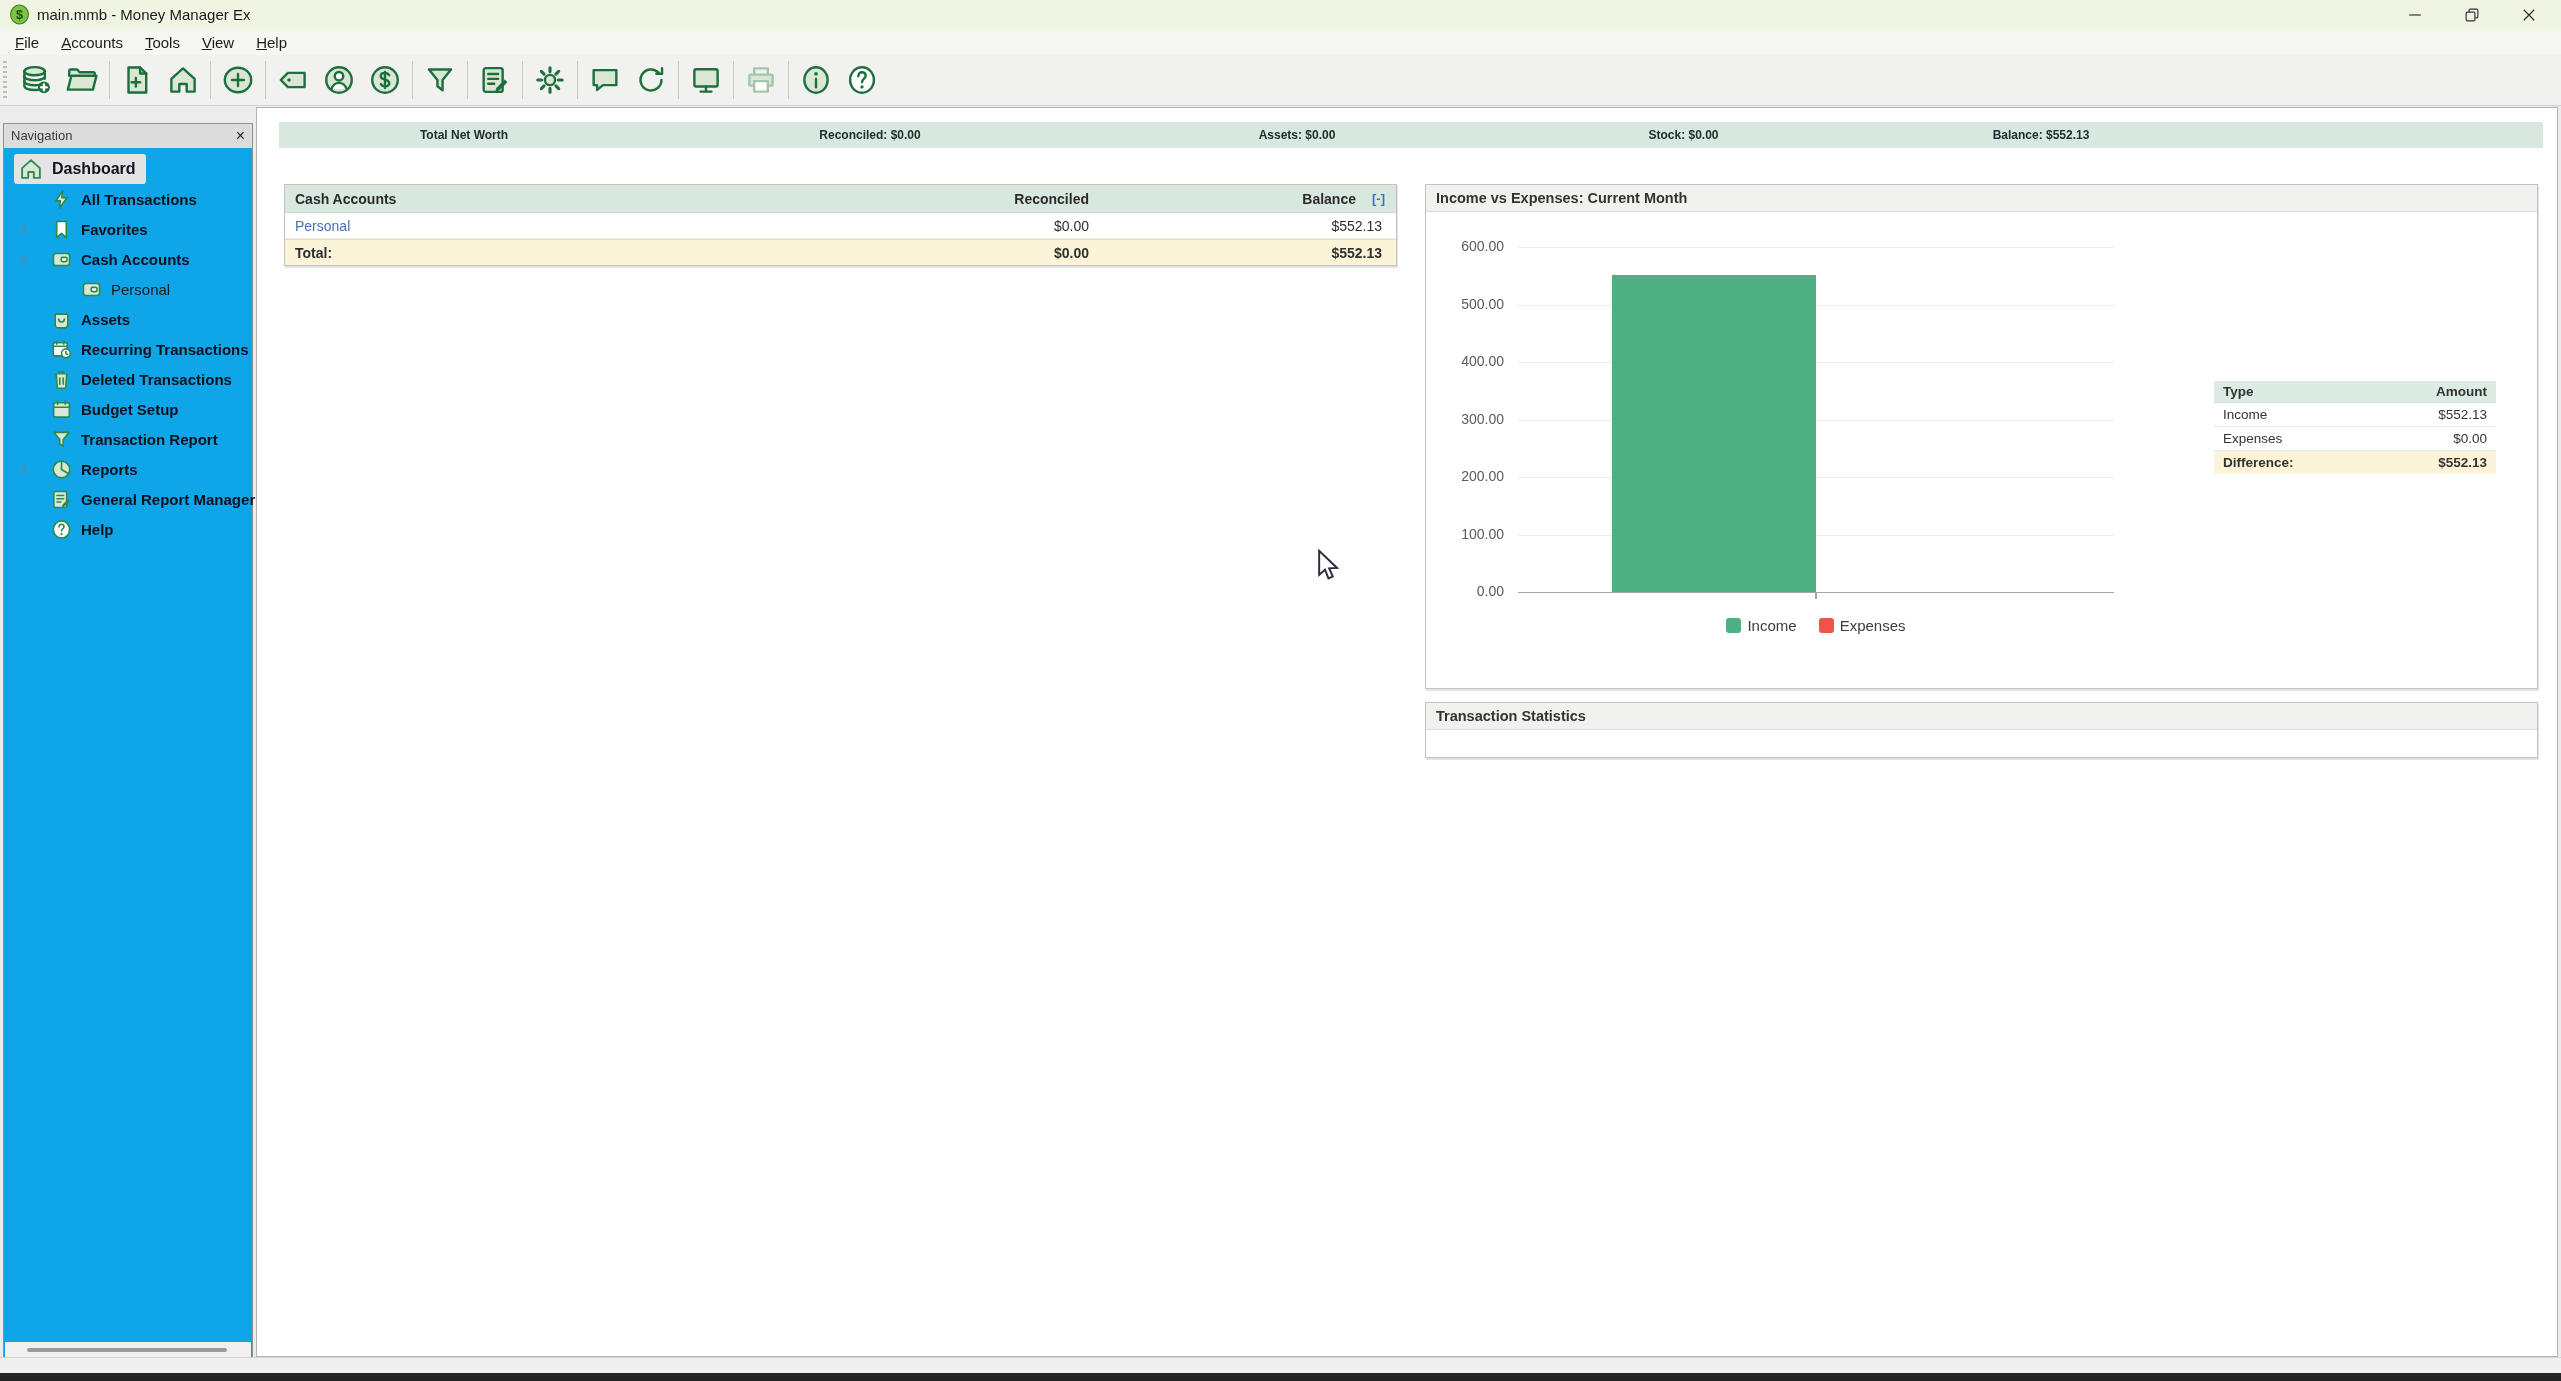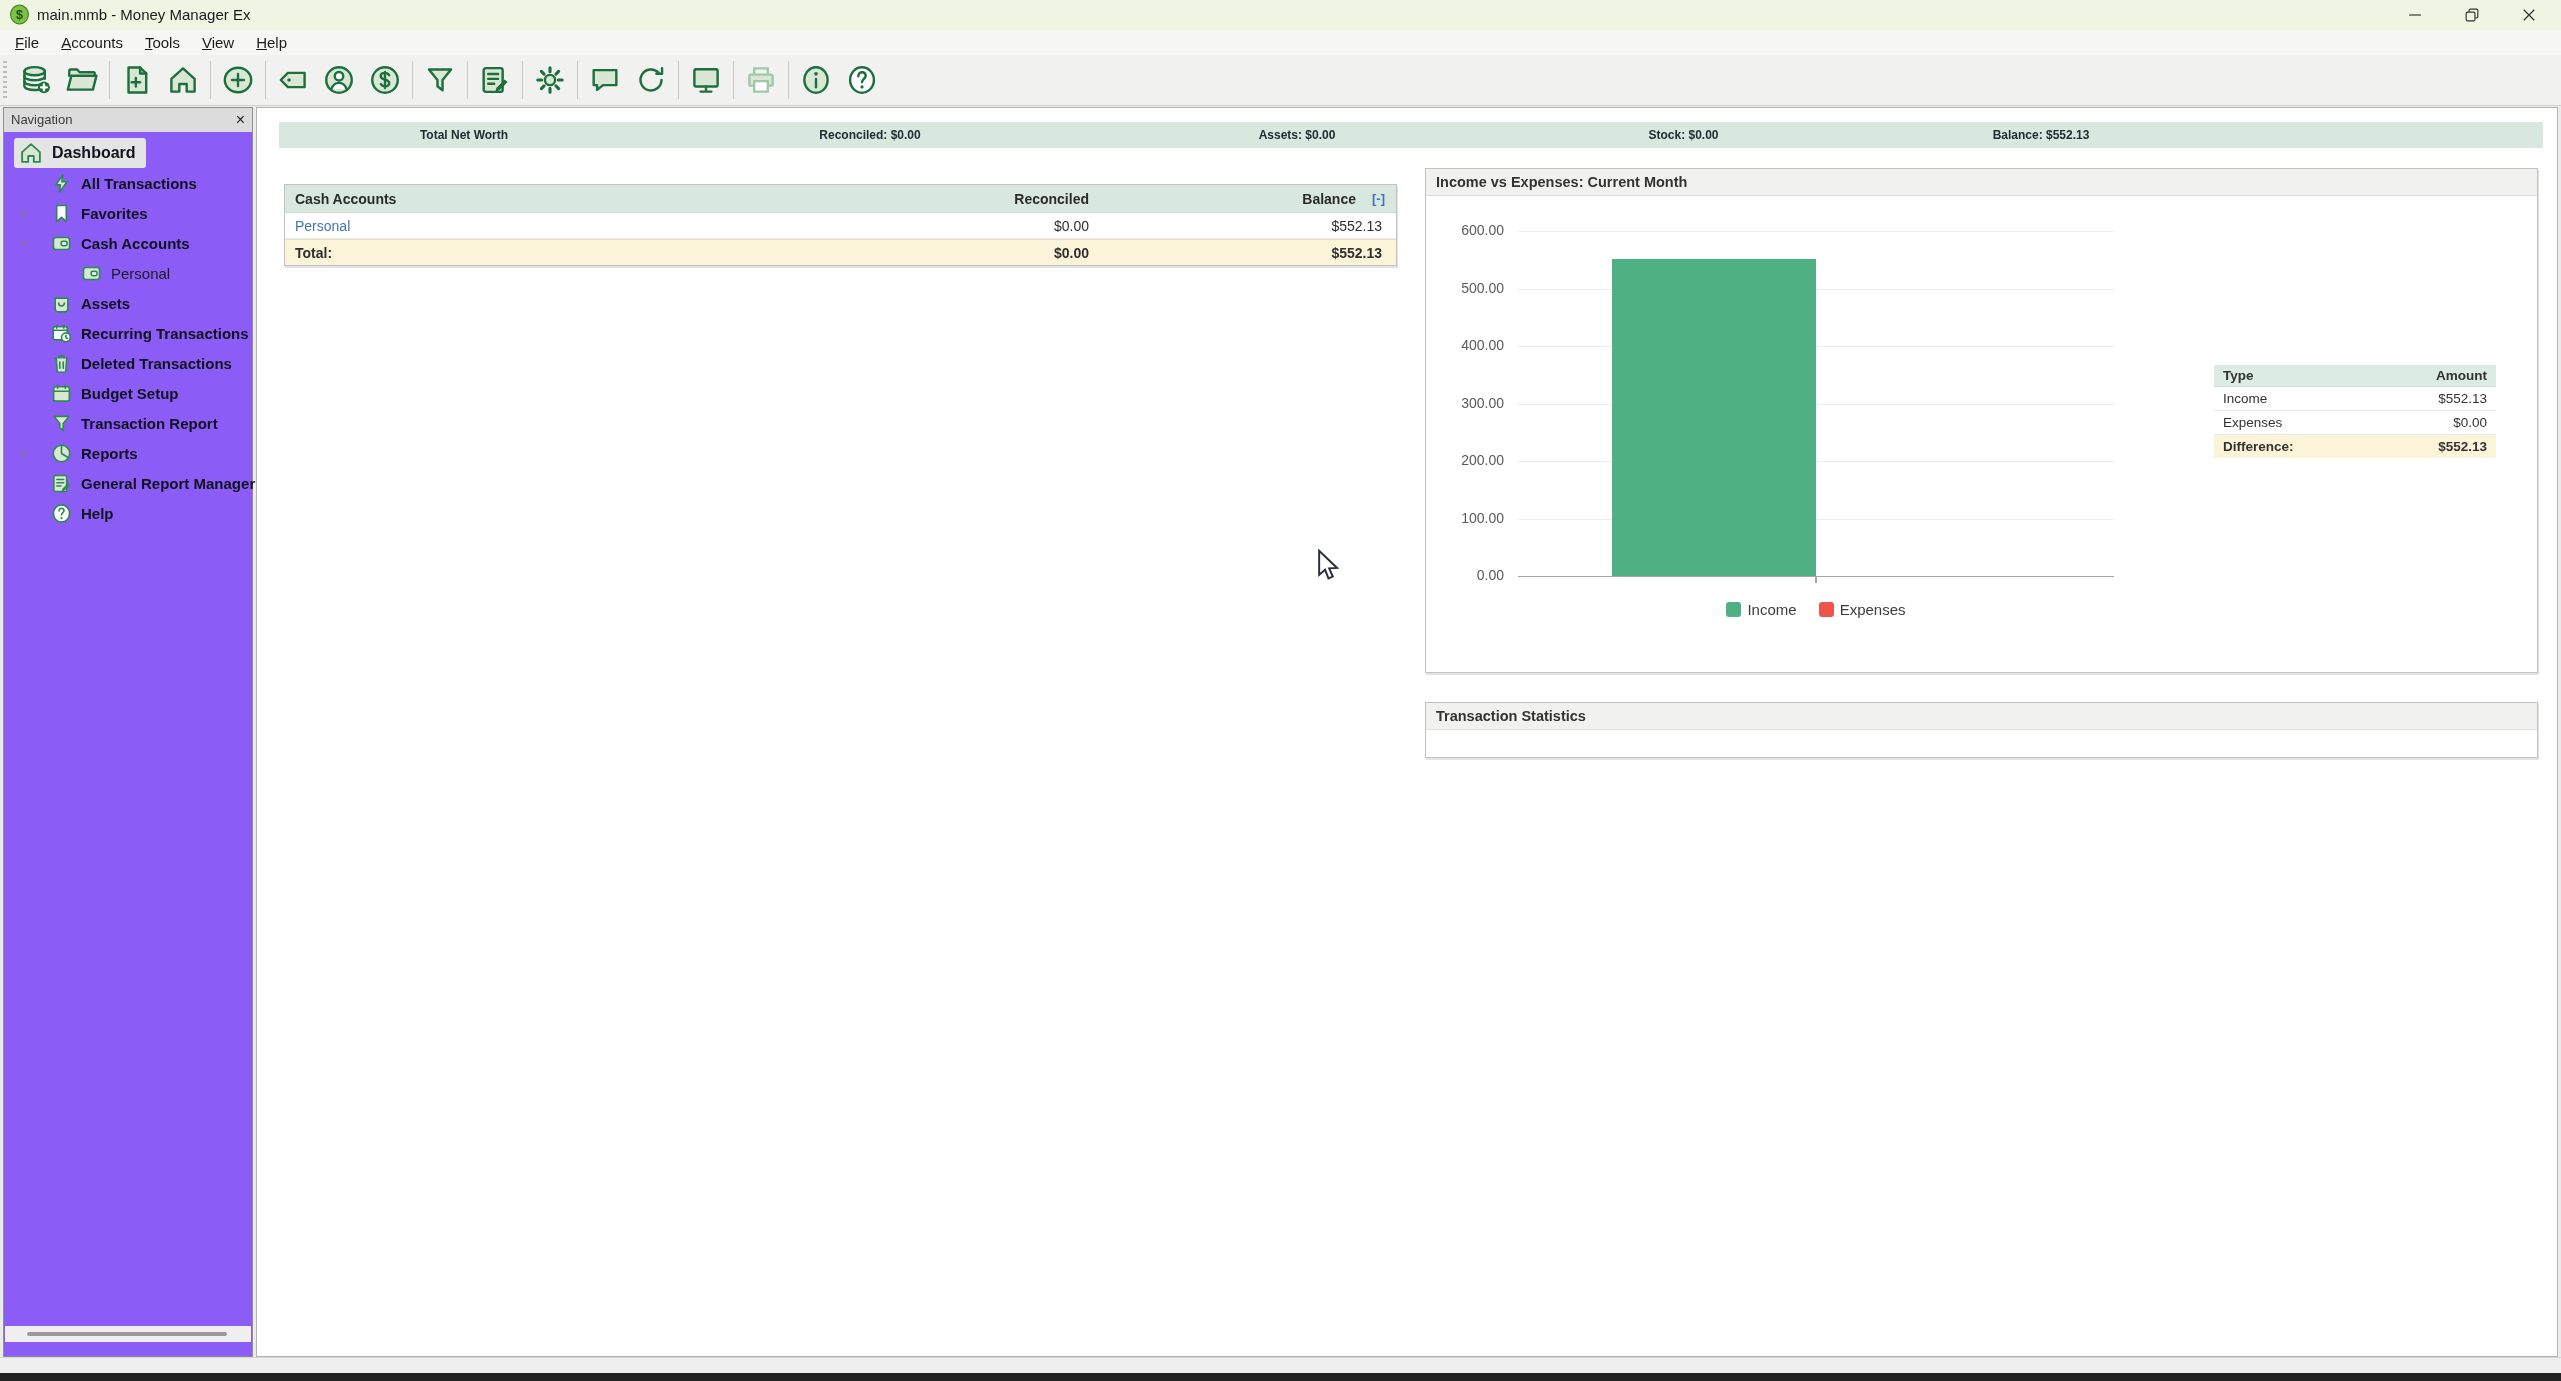--- a/index.html
+++ b/index.html
@@ -11,21 +11,21 @@
   .win-ctrls{position:absolute;right:4px;top:0;height:30px;display:flex}
   .wbtn{width:57px;height:30px;display:flex;align-items:center;justify-content:center;color:#333}
   .menubar{position:absolute;left:0;top:30px;width:2561px;height:25px;background:#f6f6f4;display:flex;align-items:center;padding-left:4px;box-sizing:border-box}
   .menu-item{padding:0 11px;font-size:15px;line-height:25px;color:#1b1b1b}
   .toolbar{position:absolute;left:0;top:55px;width:2561px;height:51px;background:#f1f1ef;border-bottom:1px solid #d2d2d0;display:flex;align-items:center;box-sizing:border-box}
   .gripper{width:4px;height:38px;margin:0 6px 0 3px;background:repeating-linear-gradient(180deg,#bdbdbd 0 2px,transparent 2px 5px)}
   .tb-btn{width:46px;height:46px;display:flex;align-items:center;justify-content:center;color:#1d6f3e}
   .tb-btn svg{width:34px;height:34px}
   .tb-btn.disabled{color:#a3c7ab}
   .tb-sep{width:1px;height:38px;background:#c8c8c6;margin:0 4px}
-  .navpanel{position:absolute;left:3px;top:107px;width:250px;height:1250px;background:#8b5cf6;border:1px solid #8f8f8f;box-sizing:border-box}
+  .navpanel{position:absolute;left:3px;top:123px;width:250px;height:1250px;background:#0ea5e9;border:1px solid #8f8f8f;box-sizing:border-box}
   .nav-header{height:24px;background:#dcdcdc;font-size:13px;color:#3a3a3a;line-height:24px;padding-left:7px;position:relative}
   .nav-close{position:absolute;right:7px;top:0;line-height:24px;font-size:16px;color:#222}
   .nav-items{position:absolute;left:0;top:30px;right:0}
   .nav-row{position:relative;height:30px;display:flex;align-items:center}
   .nav-chev{position:absolute;left:12px;top:7px;width:16px;height:16px;color:#7c7c7c}
   .nav-chev svg{width:16px;height:16px}
   .nav-inner{display:flex;align-items:center;gap:8px;padding:2px 10px 2px 4px}
   .nav-ico{width:23px;height:23px;color:#2c8a4f;display:flex}
   .nav-ico svg{width:23px;height:23px}
   .nav-label{font-size:15px;font-weight:bold;color:#10121e;white-space:nowrap}
@@ -45,21 +45,21 @@
   .cash-header{height:27px;background:#d9e8df;display:grid;grid-template-columns:1fr 320px 267px 40px;align-items:center;font-size:14px;font-weight:bold;color:#2b2b2b;border-bottom:1px solid #cdd8cf}
   .cash-header .t{padding-left:10px}
   .cash-header .r{text-align:right}
   .cash-header .coll{text-align:right;padding-right:11px;font-size:13px;color:#4273b8}
   .ca-row{height:25px;display:grid;grid-template-columns:1fr 320px 307px;align-items:center;font-size:14px;color:#2f2f2f;border-bottom:1px solid #ececec}
   .ca-row .name{padding-left:10px}
   .ca-row .link{color:#4273b8}
   .ca-row .v{text-align:right}
   .ca-row .v2{text-align:right;padding-right:14px}
   .ca-total{background:#fcf4d9;font-weight:bold;border-bottom:none;border-top:1px solid #e6dfc4}
-  .inc-panel{left:1168px;top:60px;width:1113px;height:505px}
+  .inc-panel{left:1168px;top:76px;width:1113px;height:505px}
   .panel-gray-header{height:26px;background:#f1f1ef;border-bottom:1px solid #dedede;font-size:14.5px;font-weight:bold;color:#333;line-height:26px;padding-left:10px}
   .chart-area{position:absolute;left:0;top:26px;right:0;bottom:0}
   .plot{position:absolute;left:92px;top:36px;width:596px;height:345px;border-bottom:1.5px solid #a6a6a6}
   .gline{position:absolute;left:0;right:0;height:1px;background:#ececec}
   .ytick{position:absolute;left:6px;width:72px;text-align:right;font-size:14px;color:#5a5a5a}
   .bar{position:absolute;bottom:0}
   .btick{position:absolute;width:2px;height:6px;background:#a6a6a6;bottom:-7px}
   .legend{position:absolute;left:92px;width:596px;display:flex;justify-content:center;gap:22px;align-items:center}
   .lg-item{display:flex;align-items:center;gap:6px;font-size:15px;color:#3c3c3c}
   .lg-sw{width:15px;height:15px;border-radius:3px}

